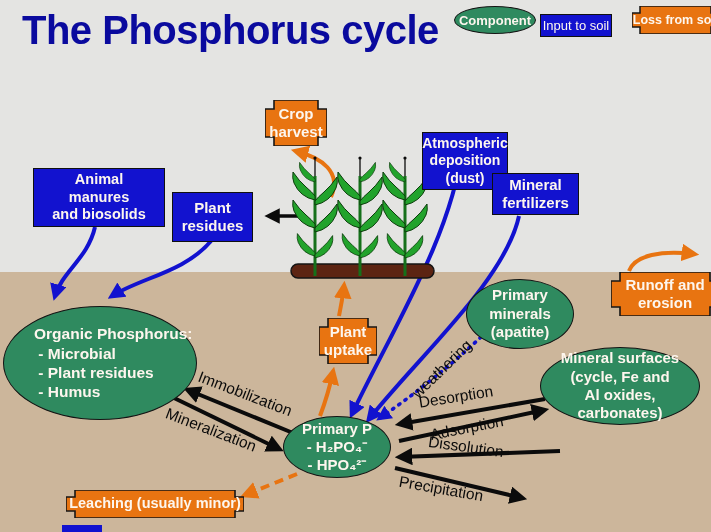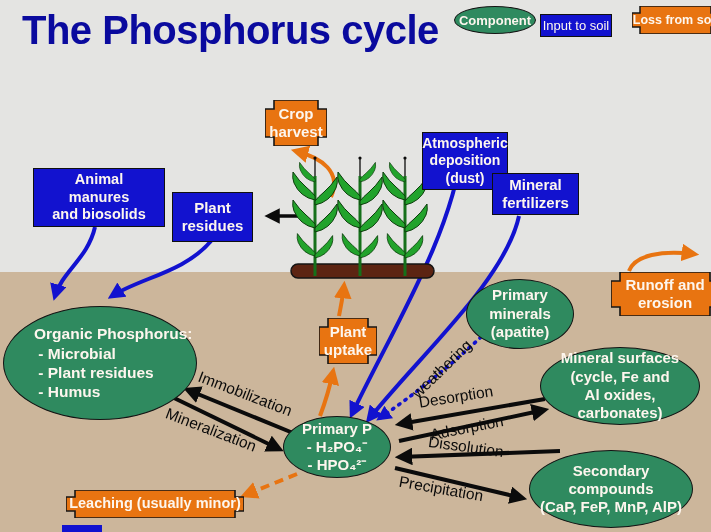--- a/index.html
+++ b/index.html
@@ -190,23 +190,20 @@
   <div class="ellipse" style="left:466px;top:279px;width:108px;height:70px;">Primary
 minerals
 (apatite)</div>
   <div class="ellipse" style="left:540px;top:347px;width:160px;height:78px;line-height:1.22;">Mineral surfaces
 (cycle, Fe and
 Al oxides,
 carbonates)</div>
   <div class="ellipse" style="left:283px;top:416px;width:108px;height:62px;line-height:1.18;">Primary P
 - H₂PO₄⁻
 - HPO₄²⁻</div>
-  <div class="ellipse" style="left:529px;top:450px;width:164px;height:78px;line-height:1.22;">Secondary
-compounds
-(CaP, FeP, MnP,  AlP)</div>
 
   <div class="plabel" style="left:245px;top:394px;transform:translate(-50%,-50%) rotate(21deg);">Immobilization</div>
   <div class="plabel" style="left:211px;top:430px;transform:translate(-50%,-50%) rotate(21deg);">Mineralization</div>
   <div class="plabel" style="left:442px;top:369px;transform:translate(-50%,-50%) rotate(-44deg);">weathering</div>
   <div class="plabel" style="left:456px;top:397px;transform:translate(-50%,-50%) rotate(-9deg);">Desorption</div>
   <div class="plabel" style="left:467px;top:428px;transform:translate(-50%,-50%) rotate(-11deg);">Adsorption</div>
   <div class="plabel" style="left:466px;top:447px;transform:translate(-50%,-50%) rotate(8deg);">Dissolution</div>
   <div class="plabel" style="left:441px;top:489px;transform:translate(-50%,-50%) rotate(10deg);">Precipitation</div>
 
   <div class="sliver"></div>

